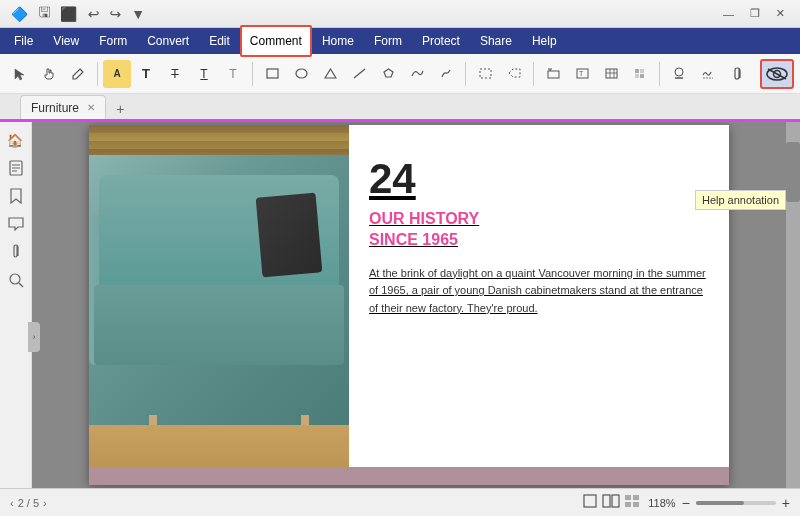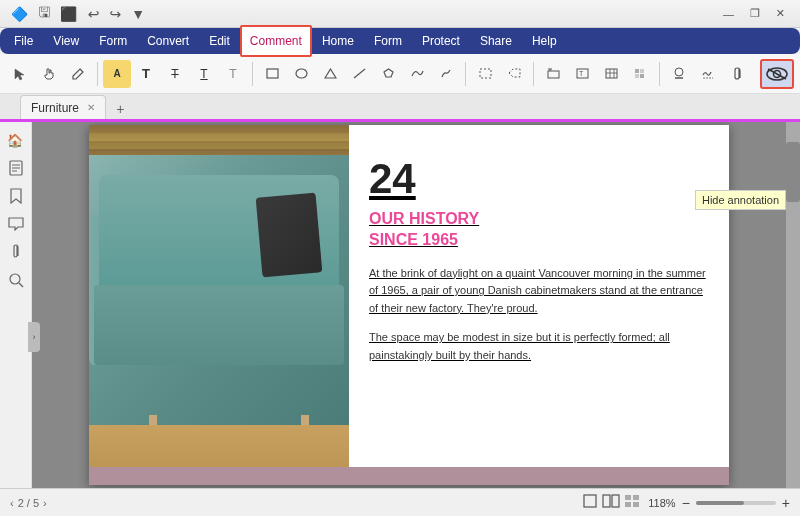--- a/index.html
+++ b/index.html
@@ -21,32 +21,31 @@
     #title-bar .window-controls { display: flex; align-items: center; gap: 2px; }
     #title-bar .window-controls span { font-size: 11px; color: #555; cursor: pointer; padding: 2px 7px; }
 
     
     #menu-bar {
       height: 26px;
       background: #2c3e8c;
       display: flex;
       align-items: center;
       padding: 0 4px;
-      border-radius: 8px;
     }
     .menu-item {
       color: white;
       font-size: 12px;
       padding: 3px 10px;
       cursor: pointer;
       border-radius: 2px;
     }
     .menu-item.active {
       background: white;
-      color: #be185d;
+      color: #000000;
       border: 2px solid #e74c3c;
       padding: 7px 8px;
     }
 
     
     #toolbar {
       height: 40px;
       background: #f7f7f7;
       border-bottom: 1px solid #ddd;
       display: flex;
@@ -603,34 +602,33 @@
           <div class="wood-floor"></div>
         </div>
 
         <div class="pdf-text-section">
           <div class="pdf-page-num">24</div>
           <div class="pdf-heading">
             <span>OUR HISTORY</span><br>
             <span>SINCE 1965</span>
           </div>
           <div class="pdf-body">At the brink of daylight on a quaint Vancouver morning in the summer of 1965, a pair of young Danish cabinetmakers stand at the entrance of their new factory. They're proud.</div>
-          <div class="pdf-body">The space may be modest in size but it is perfectly formed; all painstakingly built by their hands.</div>
         </div>
       </div>
 
       <div class="pdf-footer-bar"></div>
     </div>
 
   </div>
 
   <div id="right-scrollbar">
     <div class="scroll-thumb"></div>
   </div>
 
-  <div class="tooltip-box">Hide annotation</div>
+  <div class="tooltip-box">Help annotation</div>
 
 </div>
 
 <div id="status-bar">
   <div class="status-left">
     <span style="cursor:pointer;">‹</span>
     <span>2 / 5</span>
     <span style="cursor:pointer;">›</span>
   </div>
   <div class="status-right">

